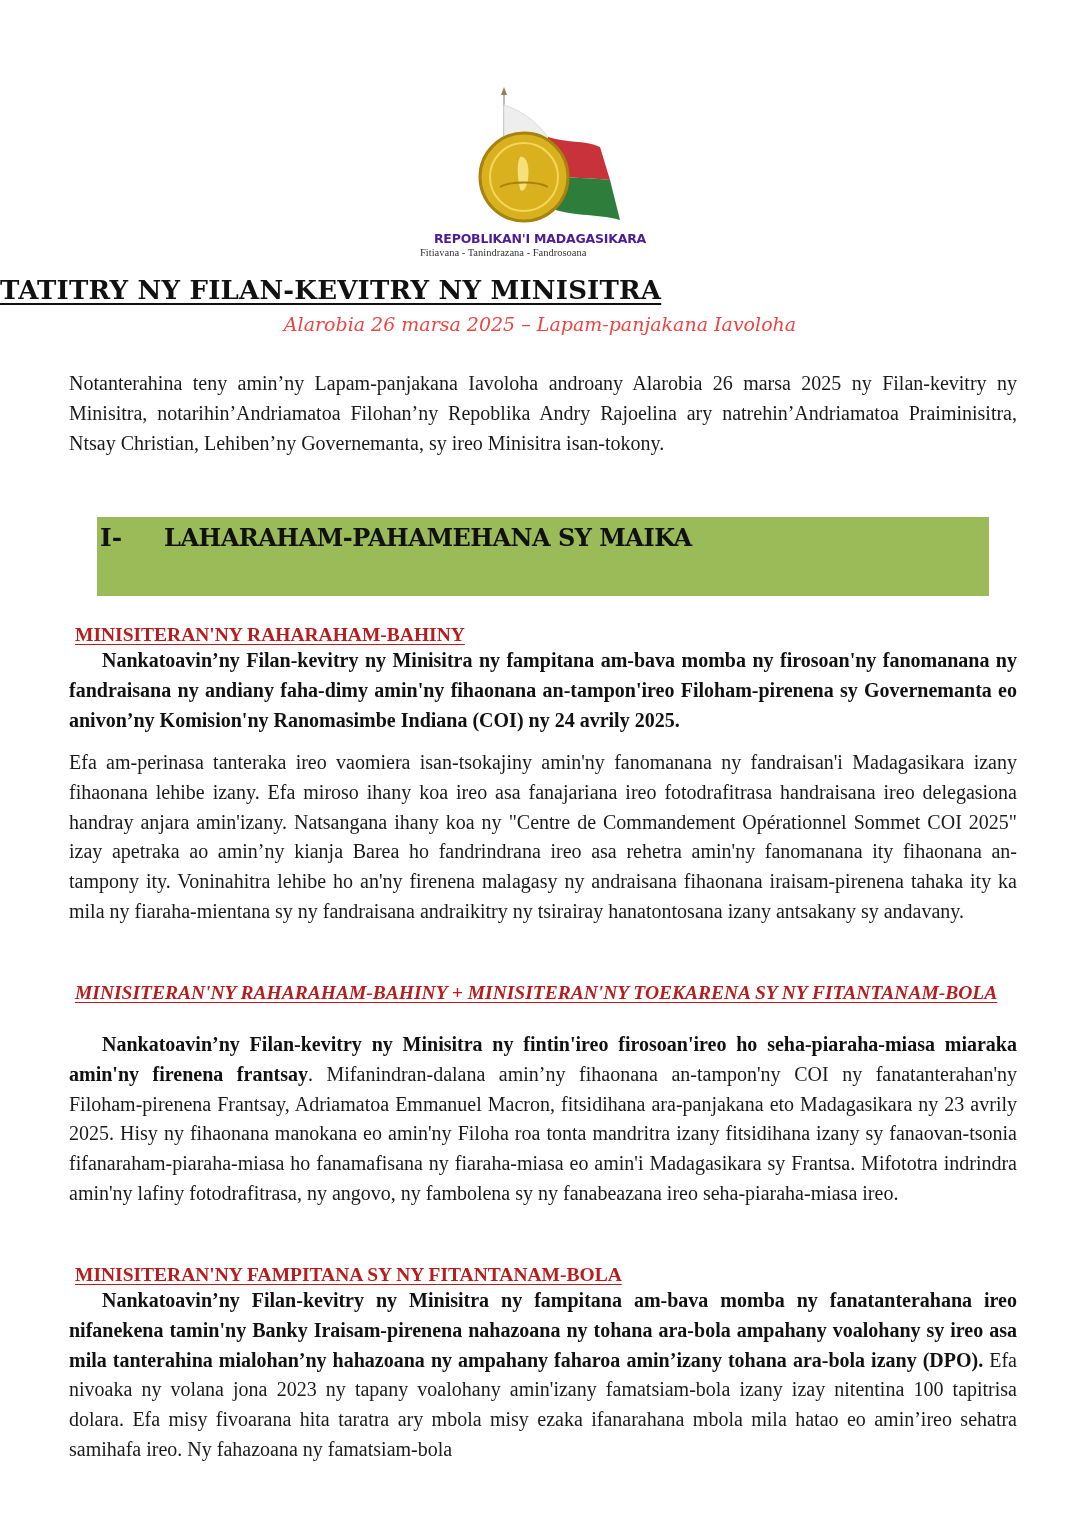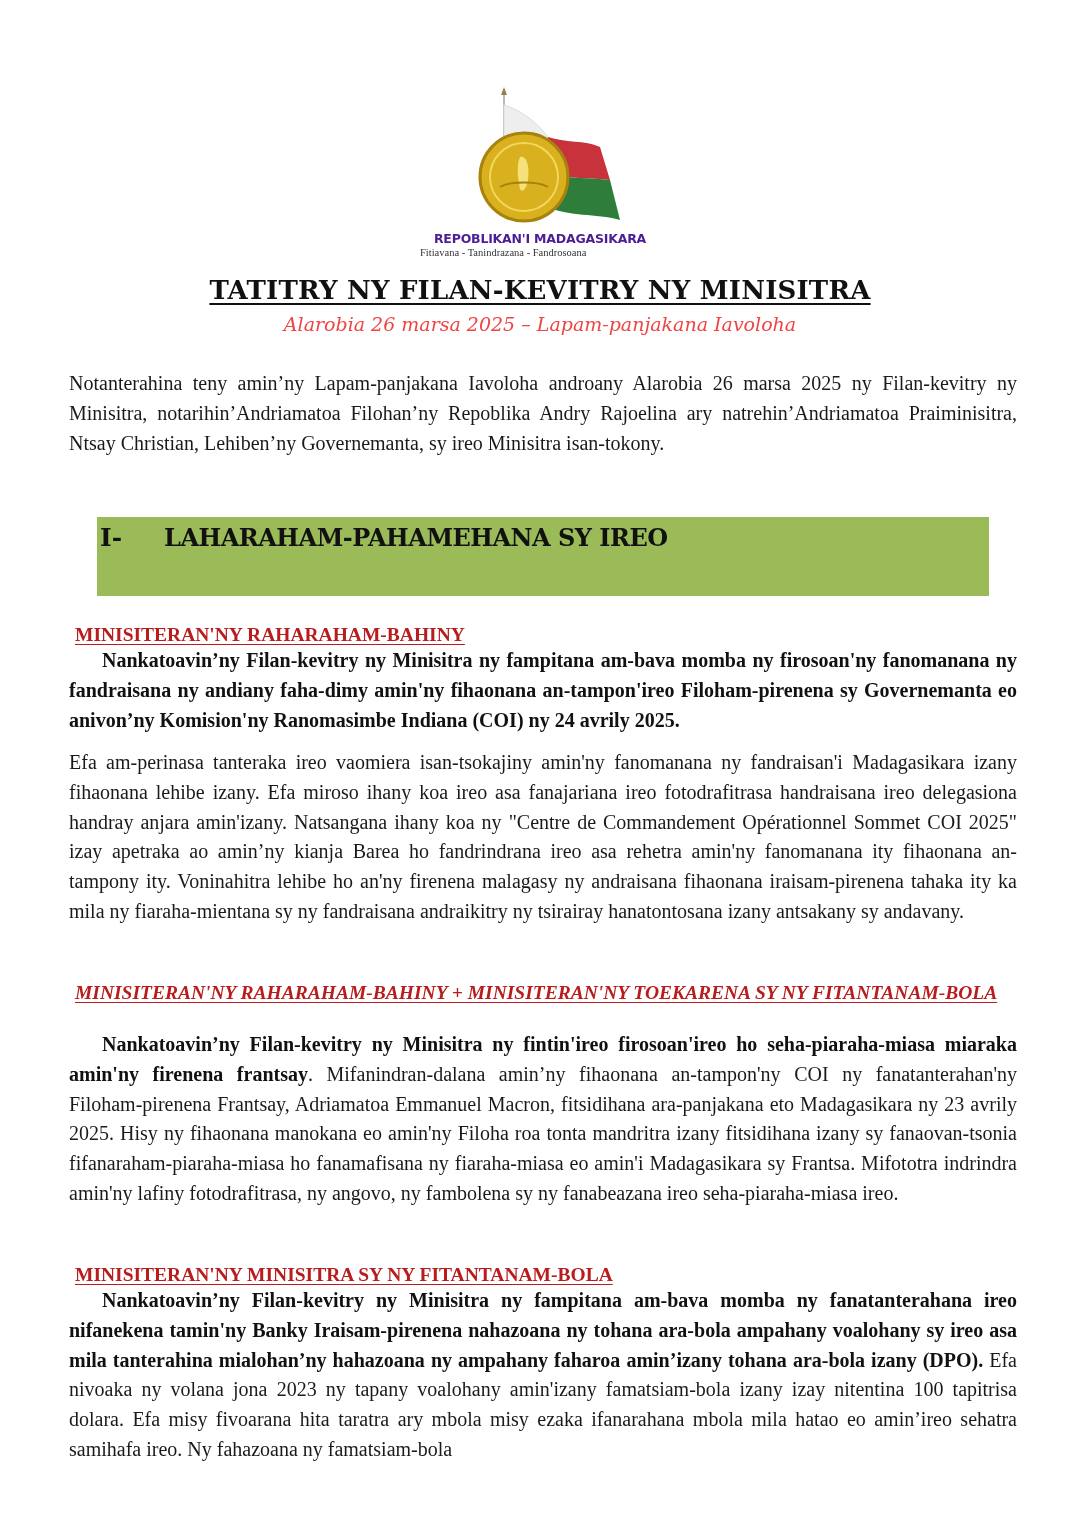--- a/index.html
+++ b/index.html
@@ -16,21 +16,21 @@
     position: absolute; left: 0; top: 146px; width: 240px; text-align: center;
     font-family: "DejaVu Sans", "Liberation Sans", sans-serif; font-weight: bold;
     font-size: 12.5px; color: #4c1d95; letter-spacing: -0.2px;
   }
   .logo-motto {
     position: absolute; left: 0; top: 162px; width: 240px; 
     font-family: Liberation Serif, serif;
     font-size: 10.5px; color: #333;
   }
   .doc-title {
-    position: absolute; left: 0; top: 275px; width: 1080px; text-align: center;
+    position: absolute; left: 0; top: 275px; width: 1080px; 
     font-family: "DejaVu Serif", serif; font-weight: bold; font-size: 26px;
     letter-spacing: 0.2px;
   }
   .doc-title span { text-decoration: underline; text-underline-offset: 4px; text-decoration-thickness: 2px; }
   .doc-subtitle {
     position: absolute; left: 0; top: 313px; width: 1080px; text-align: center;
     font-family: "DejaVu Serif", serif; font-style: italic; font-size: 19px; color: #ef4444;
   }
   .para {
     position: absolute; left: 69px; width: 948px;
@@ -85,25 +85,25 @@
 </div>
 
 <div class="doc-title"><span>TATITRY NY FILAN-KEVITRY NY MINISITRA</span></div>
 <div class="doc-subtitle">Alarobia 26 marsa 2025 – Lapam-panjakana Iavoloha</div>
 
 <div class="para" style="top:369px;">Notanterahina teny amin’ny Lapam-panjakana Iavoloha androany Alarobia 26 marsa 2025 ny Filan-kevitry ny Minisitra, notarihin’Andriamatoa Filohan’ny Repoblika Andry Rajoelina ary natrehin’Andriamatoa Praiminisitra, Ntsay Christian, Lehiben’ny Governemanta, sy ireo Minisitra isan-tokony.</div>
 
 <div class="green-band">
   <div class="band-num">I-</div>
   <div class="band-text">
-    <div>LAHARAHAM-PAHAMEHANA SY IREO</div>
+    <div>LAHARAHAM-PAHAMEHANA SY MAIKA</div>
   </div>
 </div>
 
 <div class="sec-head" style="top:622px;"><span>MINISITERAN'NY RAHARAHAM-BAHINY</span></div>
 <div class="para" style="top:646px;"><span class="indent"></span><b>Nankatoavin’ny Filan-kevitry ny Minisitra ny fampitana am-bava momba ny firosoan'ny fanomanana ny fandraisana ny andiany faha-dimy amin'ny fihaonana an-tampon'ireo Filoham-pirenena sy Governemanta eo anivon’ny Komision'ny Ranomasimbe Indiana (COI) ny 24 avrily 2025.</b></div>
 <div class="para" style="top:748px;">Efa am-perinasa tanteraka ireo vaomiera isan-tsokajiny amin'ny fanomanana ny fandraisan'i Madagasikara izany fihaonana lehibe izany. Efa miroso ihany koa ireo asa fanajariana ireo fotodrafitrasa handraisana ireo delegasiona handray anjara amin'izany. Natsangana ihany koa ny "Centre de Commandement Opérationnel Sommet COI 2025" izay apetraka ao amin’ny kianja Barea ho fandrindrana ireo asa rehetra amin'ny fanomanana ity fihaonana an-tampony ity. Voninahitra lehibe ho an'ny firenena malagasy ny andraisana fihaonana iraisam-pirenena tahaka ity ka mila ny fiaraha-mientana sy ny fandraisana andraikitry ny tsirairay hanatontosana izany antsakany sy andavany.</div>
 
 <div class="sec-head" style="top:980px;font-style:italic;"><span>MINISITERAN'NY RAHARAHAM-BAHINY + MINISITERAN'NY TOEKARENA SY NY FITANTANAM-BOLA</span></div>
 <div class="para" style="top:1030px;"><span class="indent"></span><b>Nankatoavin’ny Filan-kevitry ny Minisitra ny fintin'ireo firosoan'ireo ho seha-piaraha-miasa miaraka amin'ny firenena frantsay</b><span>. Mifanindran-dalana amin’ny fihaonana an-tampon'ny COI ny fanatanterahan'ny Filoham-pirenena Frantsay, Adriamatoa Emmanuel Macron, fitsidihana ara-panjakana eto Madagasikara ny 23 avrily 2025. Hisy ny fihaonana manokana eo amin'ny Filoha roa tonta mandritra izany fitsidihana izany sy fanaovan-tsonia fifanaraham-piaraha-miasa ho fanamafisana ny fiaraha-miasa eo amin'i Madagasikara sy Frantsa. Mifototra indrindra amin'ny lafiny fotodrafitrasa, ny angovo, ny fambolena sy ny fanabeazana ireo seha-piaraha-miasa ireo.</span></div>
 
-<div class="sec-head" style="top:1262px;"><span>MINISITERAN'NY MINISITRA SY NY FITANTANAM-BOLA</span></div>
+<div class="sec-head" style="top:1262px;"><span>MINISITERAN'NY FAMPITANA SY NY FITANTANAM-BOLA</span></div>
 <div class="para" style="top:1286px;"><span class="indent"></span><b>Nankatoavin’ny Filan-kevitry ny Minisitra ny fampitana am-bava momba ny fanatanterahana ireo nifanekena tamin'ny Banky Iraisam-pirenena nahazoana ny tohana ara-bola ampahany voalohany sy ireo asa mila tanterahina mialohan’ny hahazoana ny ampahany faharoa amin’izany tohana ara-bola izany (DPO).</b><span> Efa nivoaka ny volana jona 2023 ny tapany voalohany amin'izany famatsiam-bola izany izay nitentina 100 tapitrisa dolara. Efa misy fivoarana hita taratra ary mbola misy ezaka ifanarahana mbola mila hatao eo amin’ireo sehatra samihafa ireo. Ny fahazoana ny famatsiam-bola</span></div>
 
 </body></html>

